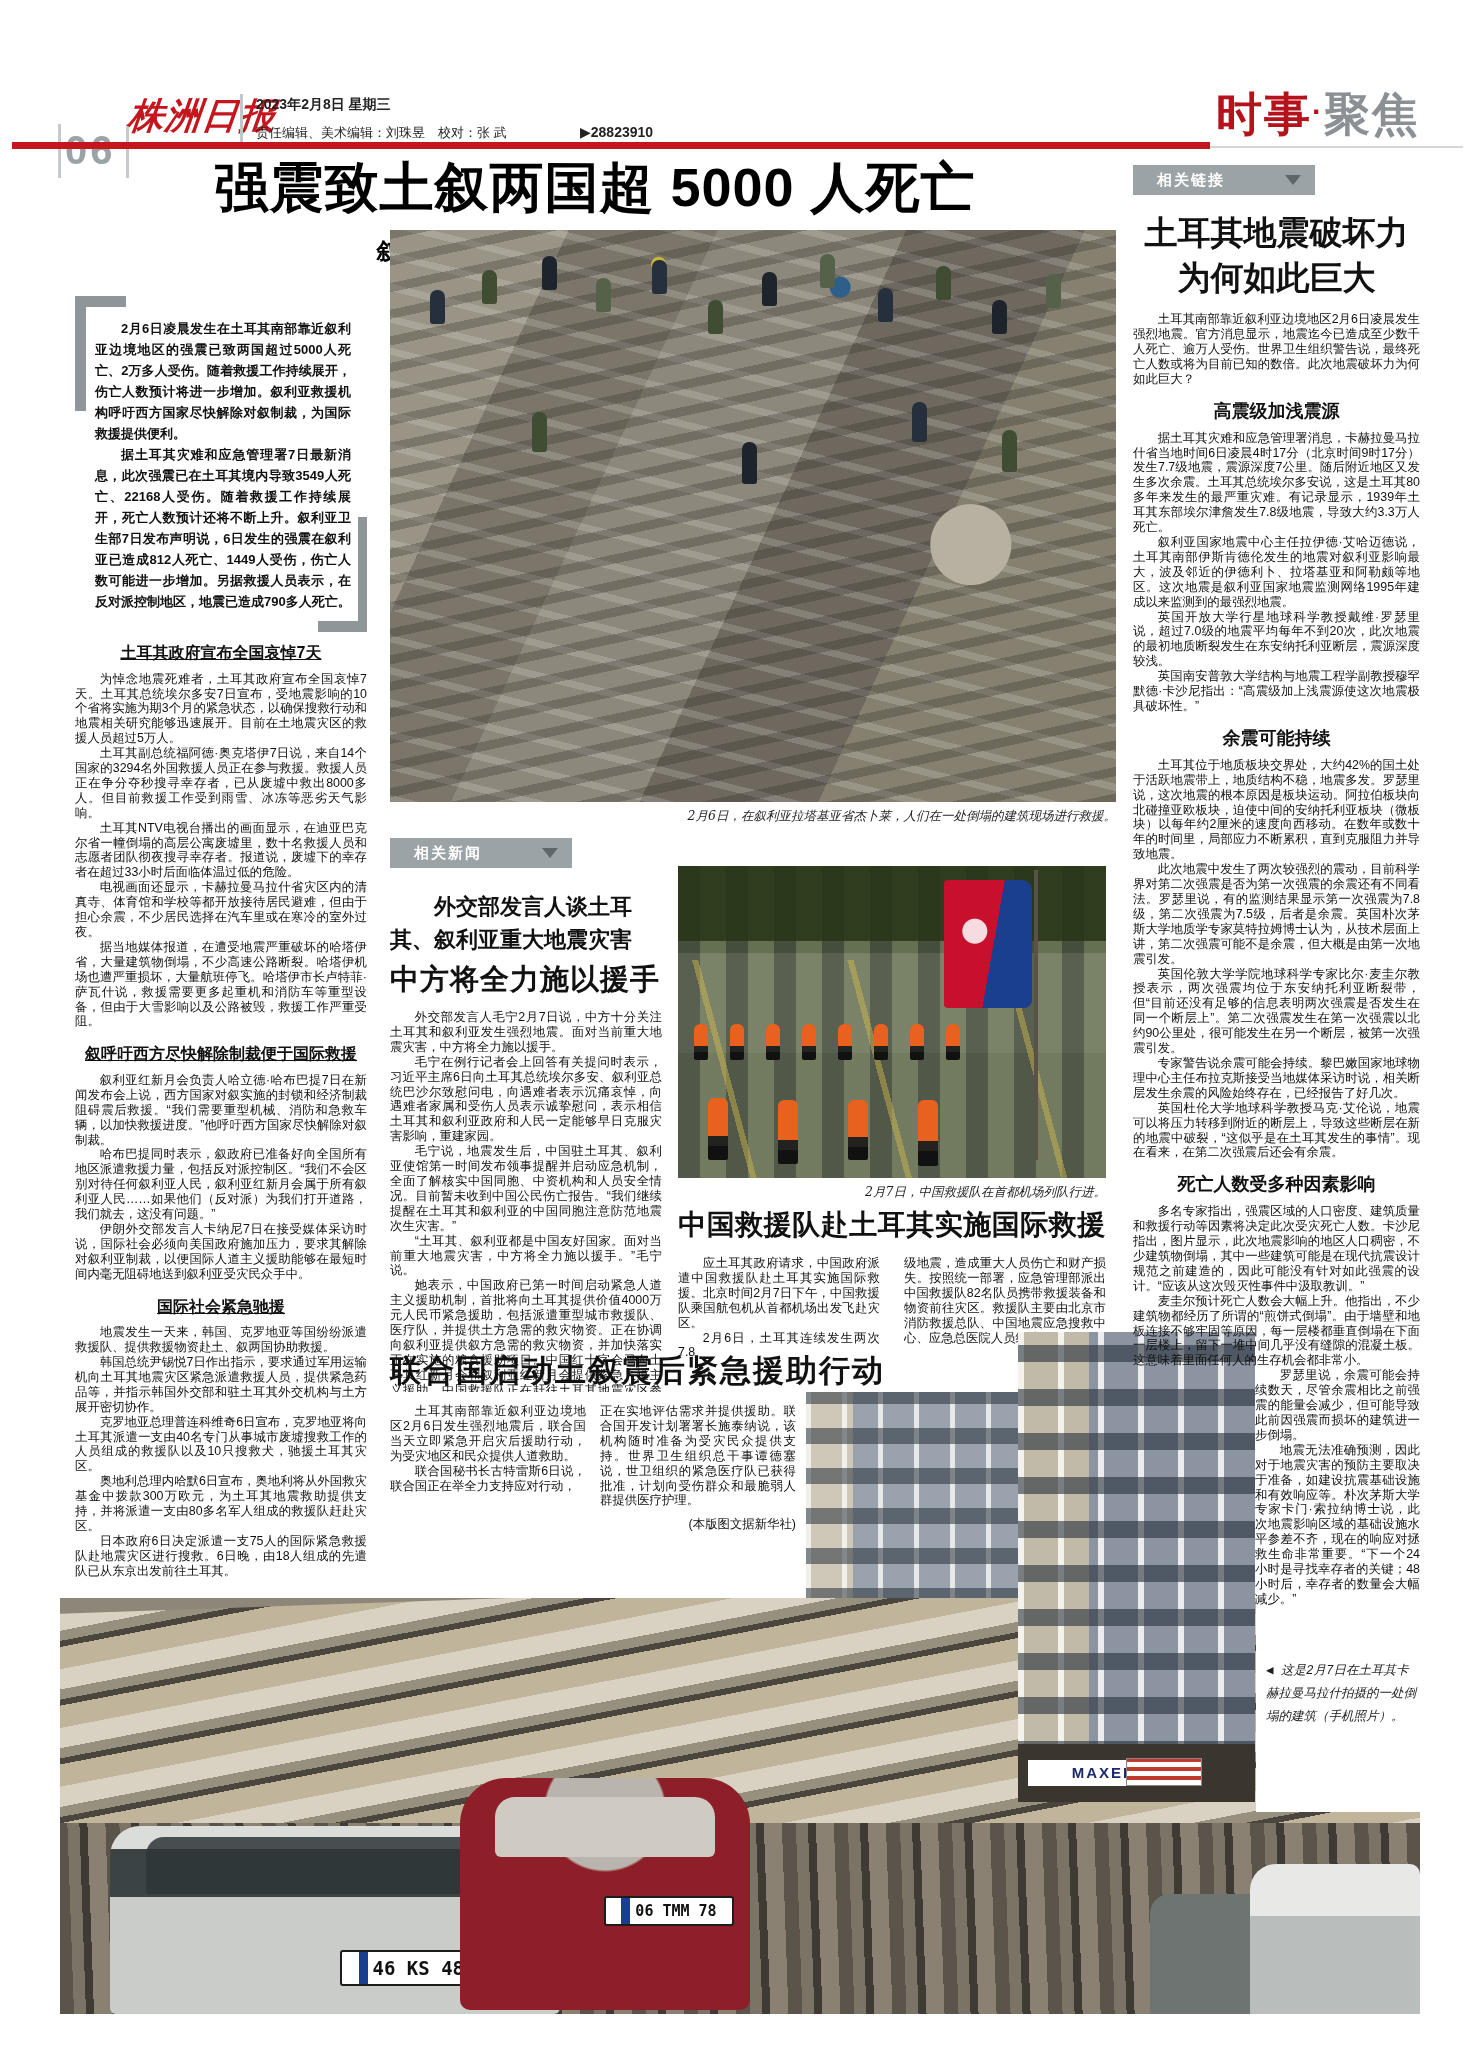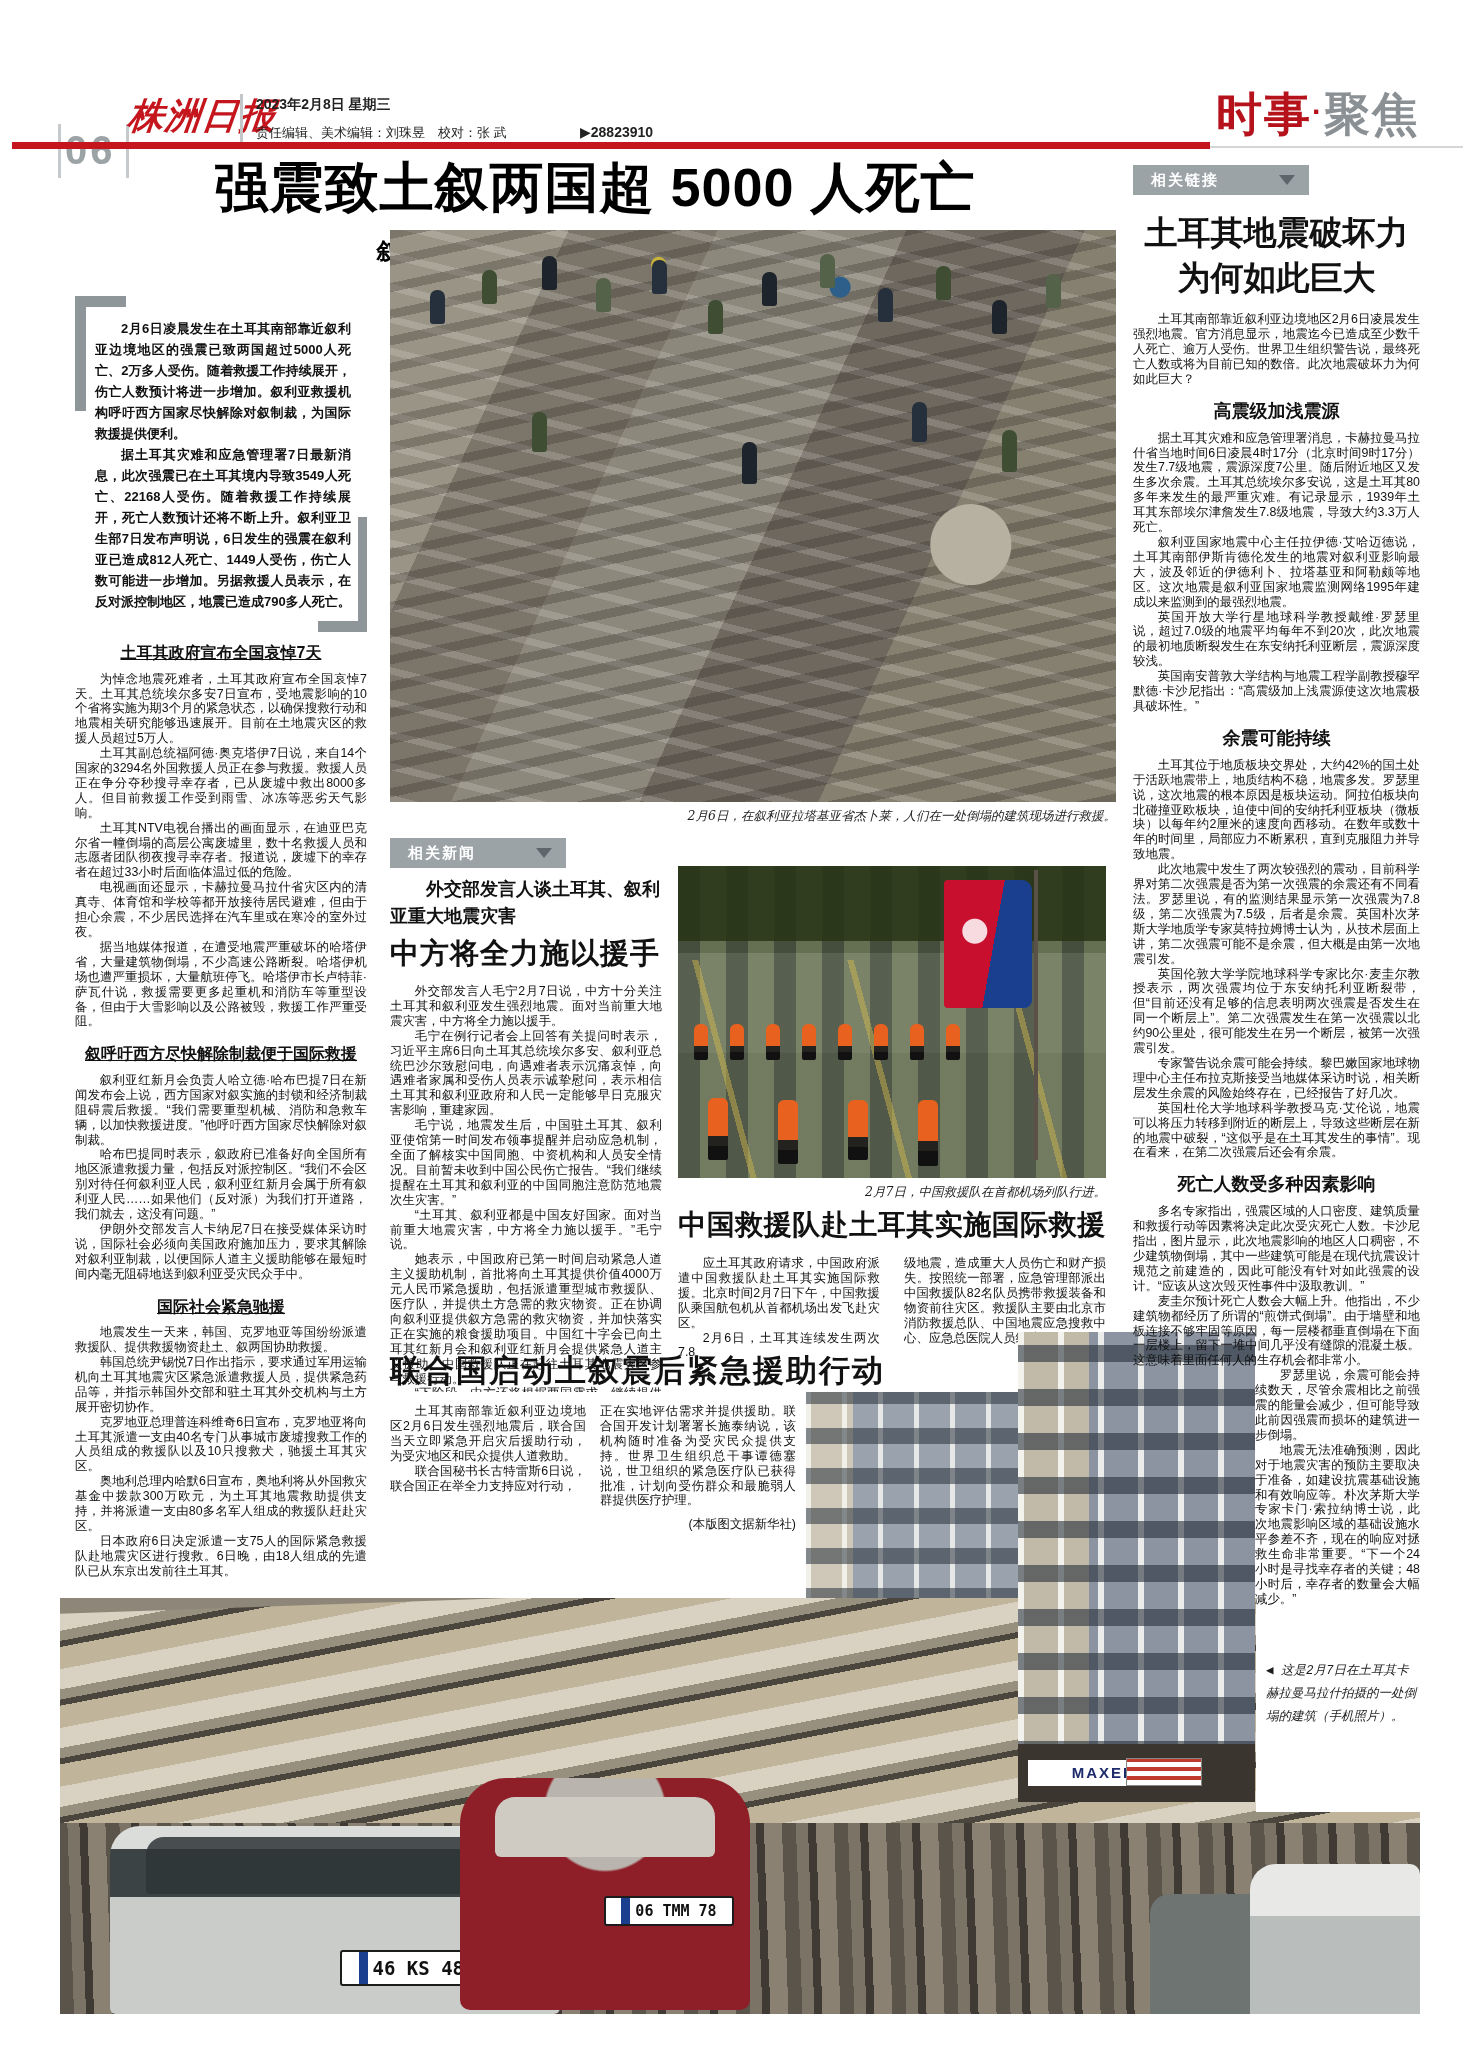--- a/index.html
+++ b/index.html
@@ -80,27 +80,27 @@
   .p2 .fg:nth-of-type(11){left:170px;bottom:18px;width:20px;height:60px;}
   .p2 .fg:nth-of-type(12){left:240px;bottom:12px;width:20px;height:66px;}
   .flag{position:absolute;right:74px;top:14px;width:88px;height:128px;z-index:3;border-radius:4px 10px 8px 4px;
         background:radial-gradient(circle at 35% 40%, rgba(255,255,255,.85) 0 12px, rgba(0,0,0,0) 13px),
                    linear-gradient(100deg,#c8102e 0 55%,#1b3f8f 55% 100%);}
   .flag::after{content:"";position:absolute;right:-6px;top:-10px;width:4px;height:290px;background:#5a5148;}
   .cap1{position:absolute;left:390px;top:808px;width:726px;text-align:right;}
   .cap2{position:absolute;left:678px;top:1184px;width:428px;text-align:right;}
   
   .tag{position:absolute;width:158px;height:30px;background:#9ba3a7;color:#fff;font-size:15px;font-weight:700;
-       line-height:30px;padding-left:18px;letter-spacing:2px;}
+       line-height:30px;padding-left:24px;letter-spacing:2px;}
   .tag .tri{position:absolute;right:14px;top:10px;width:0;height:0;border-left:8px solid rgba(0,0,0,0);
             border-right:8px solid rgba(0,0,0,0);border-top:10px solid #5f666b;}
   .tag-news{left:390px;top:838px;}
   
   .china{position:absolute;left:390px;top:876px;width:272px;height:516px;overflow:hidden;}
-  .kicker{font-size:18px;font-weight:700;line-height:1.5;text-indent:2em;margin:0 0 4px;}
+  .kicker{font-size:22px;font-weight:700;line-height:1.5;text-indent:2em;margin:14px 0 4px;}
   .china-hl{font-size:29px;font-weight:900;letter-spacing:1px;margin:4px 0 10px;}
   
   .rescue-hl{position:absolute;left:678px;top:1206px;width:428px;font-family:"Liberation Serif","DejaVu Serif",serif;
              font-size:28px;font-weight:900;text-align:center;letter-spacing:0.5px;}
   .rcol1{position:absolute;left:678px;top:1256px;width:202px;height:134px;overflow:hidden;}
   .rcol2{position:absolute;left:904px;top:1256px;width:202px;height:134px;overflow:hidden;}
   
   .un-hl{position:absolute;left:390px;top:1350px;width:600px;font-family:"Liberation Serif","DejaVu Serif",serif;
          font-size:31px;font-weight:900;letter-spacing:2px;}
   .ucol1{position:absolute;left:390px;top:1404px;width:196px;height:176px;overflow:hidden;}

